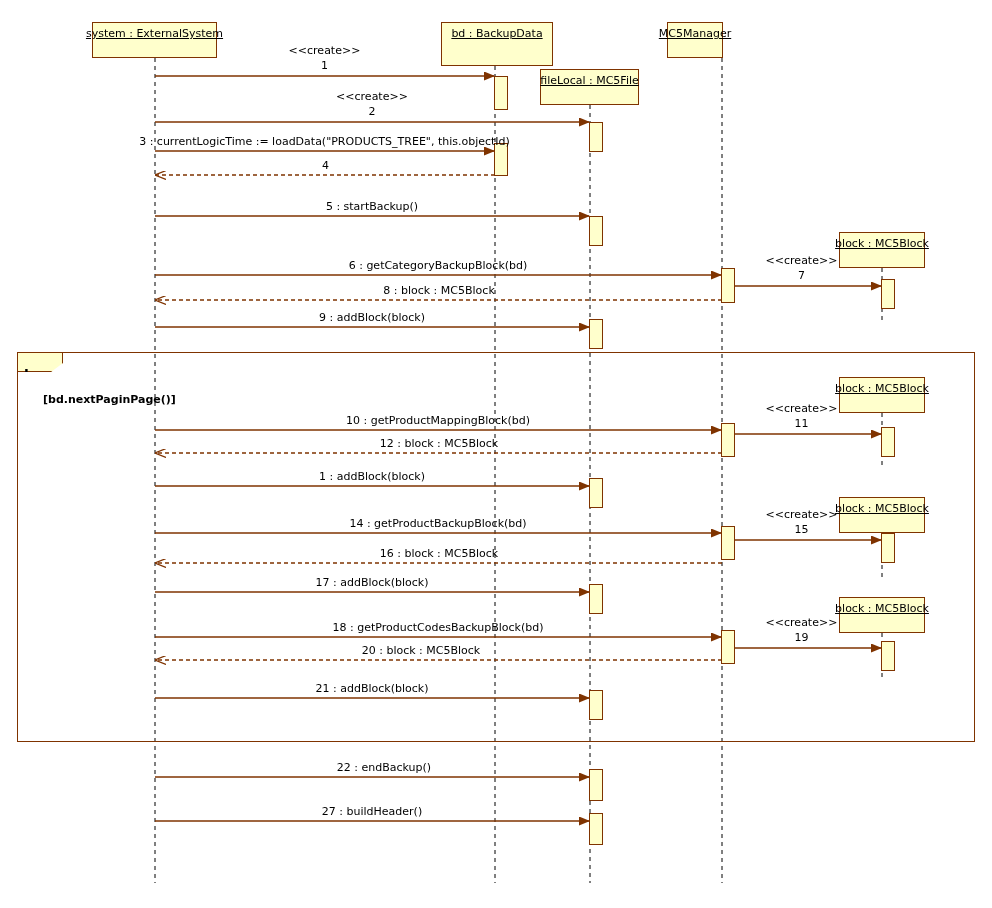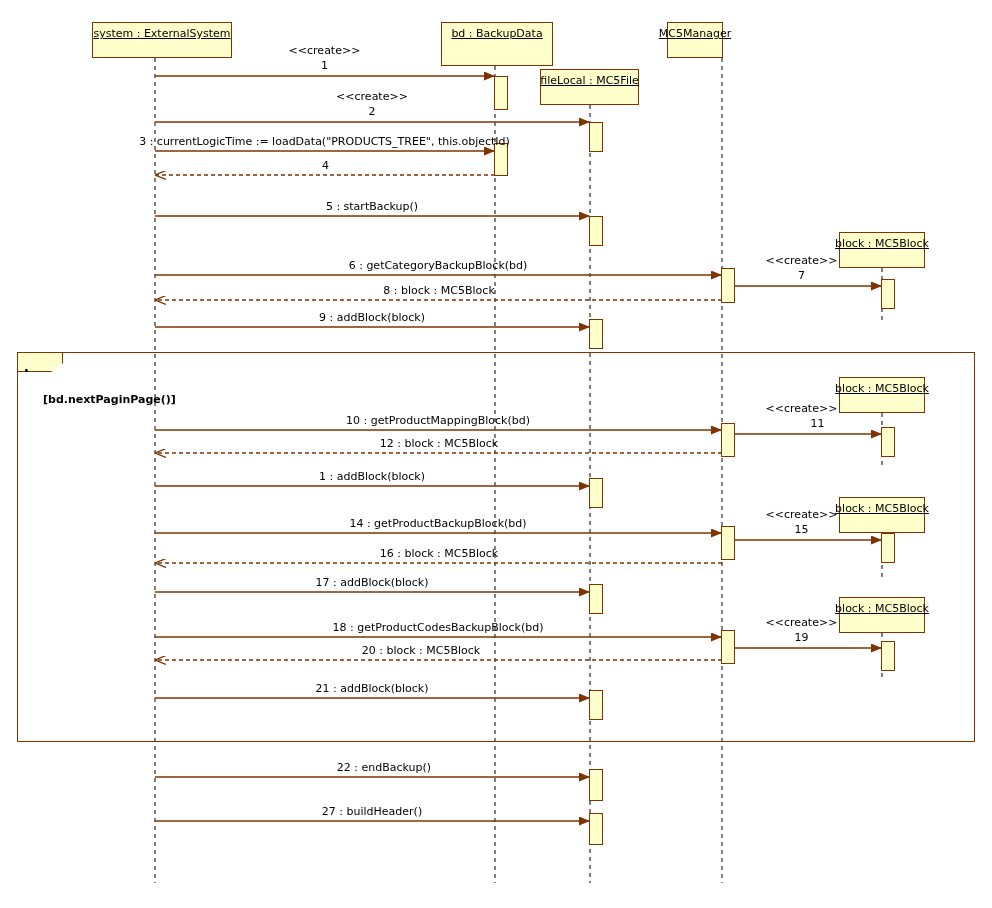--- a/index.html
+++ b/index.html
@@ -107,21 +107,21 @@
         <line x1="155" y1="637" x2="721" y2="637" stroke="#7F3300" stroke-width="1.3" marker-end="url(#arrow-solid)"></line>
         <line x1="722" y1="648" x2="881" y2="648" stroke="#7F3300" stroke-width="1.3" marker-end="url(#arrow-solid)"></line>
         <line x1="722" y1="660" x2="156" y2="660" stroke="#7F3300" stroke-width="1.3" stroke-dasharray="4,3" marker-end="url(#arrow-open)"></line>
         <line x1="155" y1="698" x2="589" y2="698" stroke="#7F3300" stroke-width="1.3" marker-end="url(#arrow-solid)"></line>
         <line x1="155" y1="777" x2="589" y2="777" stroke="#7F3300" stroke-width="1.3" marker-end="url(#arrow-solid)"></line>
         <line x1="155" y1="821" x2="589" y2="821" stroke="#7F3300" stroke-width="1.3" marker-end="url(#arrow-solid)"></line>
       </g>
   </svg>
 
   <div id="lifeline-boxes">
-      <div class="lifeline-box" style="left: 92px; top: 22px; width: 140px; height: 36px;">
+      <div class="lifeline-box" style="left: 92px; top: 22px; width: 125px; height: 36px;">
         <span>system : ExternalSystem</span>
       </div>
       <div class="lifeline-box" style="left: 441px; top: 22px; width: 112px; height: 44px;">
         <span>bd : BackupData</span>
       </div>
       <div class="lifeline-box" style="left: 540px; top: 69px; width: 99px; height: 36px;">
         <span>fileLocal : MC5File</span>
       </div>
       <div class="lifeline-box" style="left: 667px; top: 22px; width: 56px; height: 36px;">
         <span>MC5Manager</span>
@@ -167,21 +167,21 @@
       <div class="msg-label ctr" style="left: 324.5px; top: 136px;">3 : currentLogicTime := loadData("PRODUCTS_TREE", this.objectId)</div>
       <div class="msg-label ctr" style="left: 325.5px; top: 160px;">4</div>
       <div class="msg-label ctr" style="left: 372px; top: 201px;">5 : startBackup()</div>
       <div class="msg-label ctr" style="left: 438px; top: 260px;">6 : getCategoryBackupBlock(bd)</div>
       <div class="msg-label ctr" style="left: 801.5px; top: 255px;">&lt;&lt;create&gt;&gt;</div>
       <div class="msg-label ctr" style="left: 801.5px; top: 270px;">7</div>
       <div class="msg-label ctr" style="left: 439px; top: 285px;">8 : block : MC5Block</div>
       <div class="msg-label ctr" style="left: 372px; top: 312px;">9 : addBlock(block)</div>
       <div class="msg-label ctr" style="left: 438px; top: 415px;">10 : getProductMappingBlock(bd)</div>
       <div class="msg-label ctr" style="left: 801.5px; top: 403px;">&lt;&lt;create&gt;&gt;</div>
-      <div class="msg-label ctr" style="left: 801.5px; top: 418px; margin-left: 16px;">11</div>
+      <div class="msg-label ctr" style="left: 801.5px; top: 418px;">11</div>
       <div class="msg-label ctr" style="left: 439px; top: 438px;">12 : block : MC5Block</div>
       <div class="msg-label ctr" style="left: 372px; top: 471px;">1 : addBlock(block)</div>
       <div class="msg-label ctr" style="left: 438px; top: 518px;">14 : getProductBackupBlock(bd)</div>
       <div class="msg-label ctr" style="left: 801.5px; top: 509px;">&lt;&lt;create&gt;&gt;</div>
       <div class="msg-label ctr" style="left: 801.5px; top: 524px;">15</div>
       <div class="msg-label ctr" style="left: 439px; top: 548px;">16 : block : MC5Block</div>
       <div class="msg-label ctr" style="left: 372px; top: 577px;">17 : addBlock(block)</div>
       <div class="msg-label ctr" style="left: 438px; top: 622px;">18 : getProductCodesBackupBlock(bd)</div>
       <div class="msg-label ctr" style="left: 801.5px; top: 617px;">&lt;&lt;create&gt;&gt;</div>
       <div class="msg-label ctr" style="left: 801.5px; top: 632px;">19</div>

